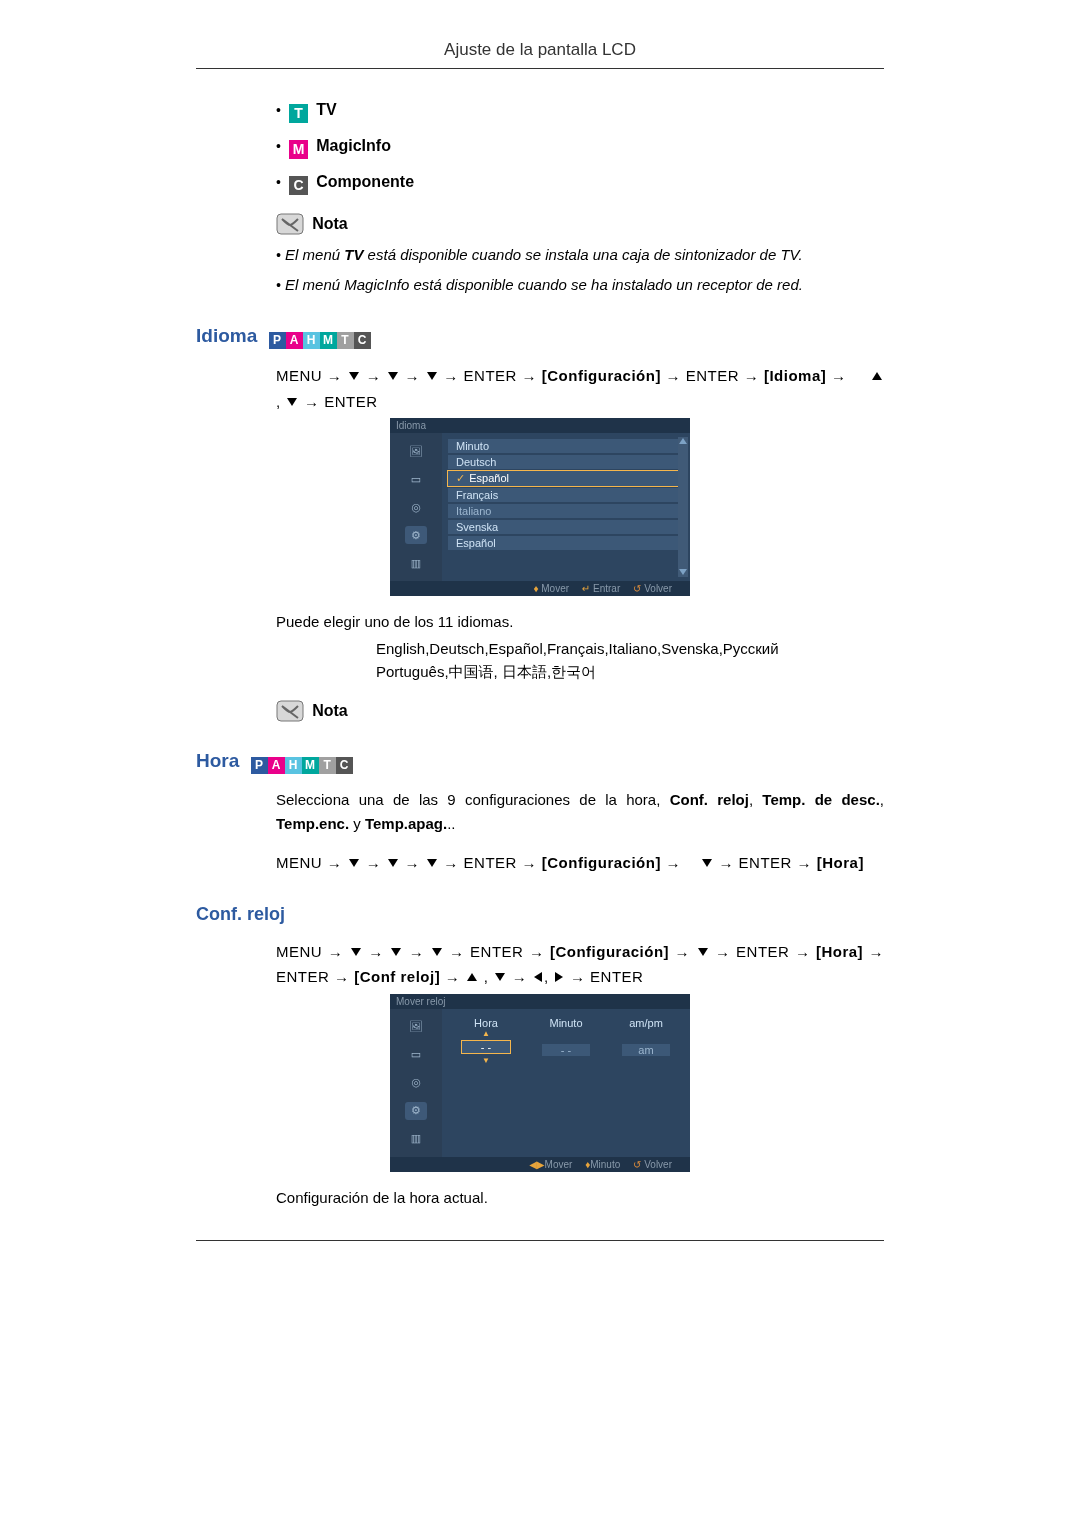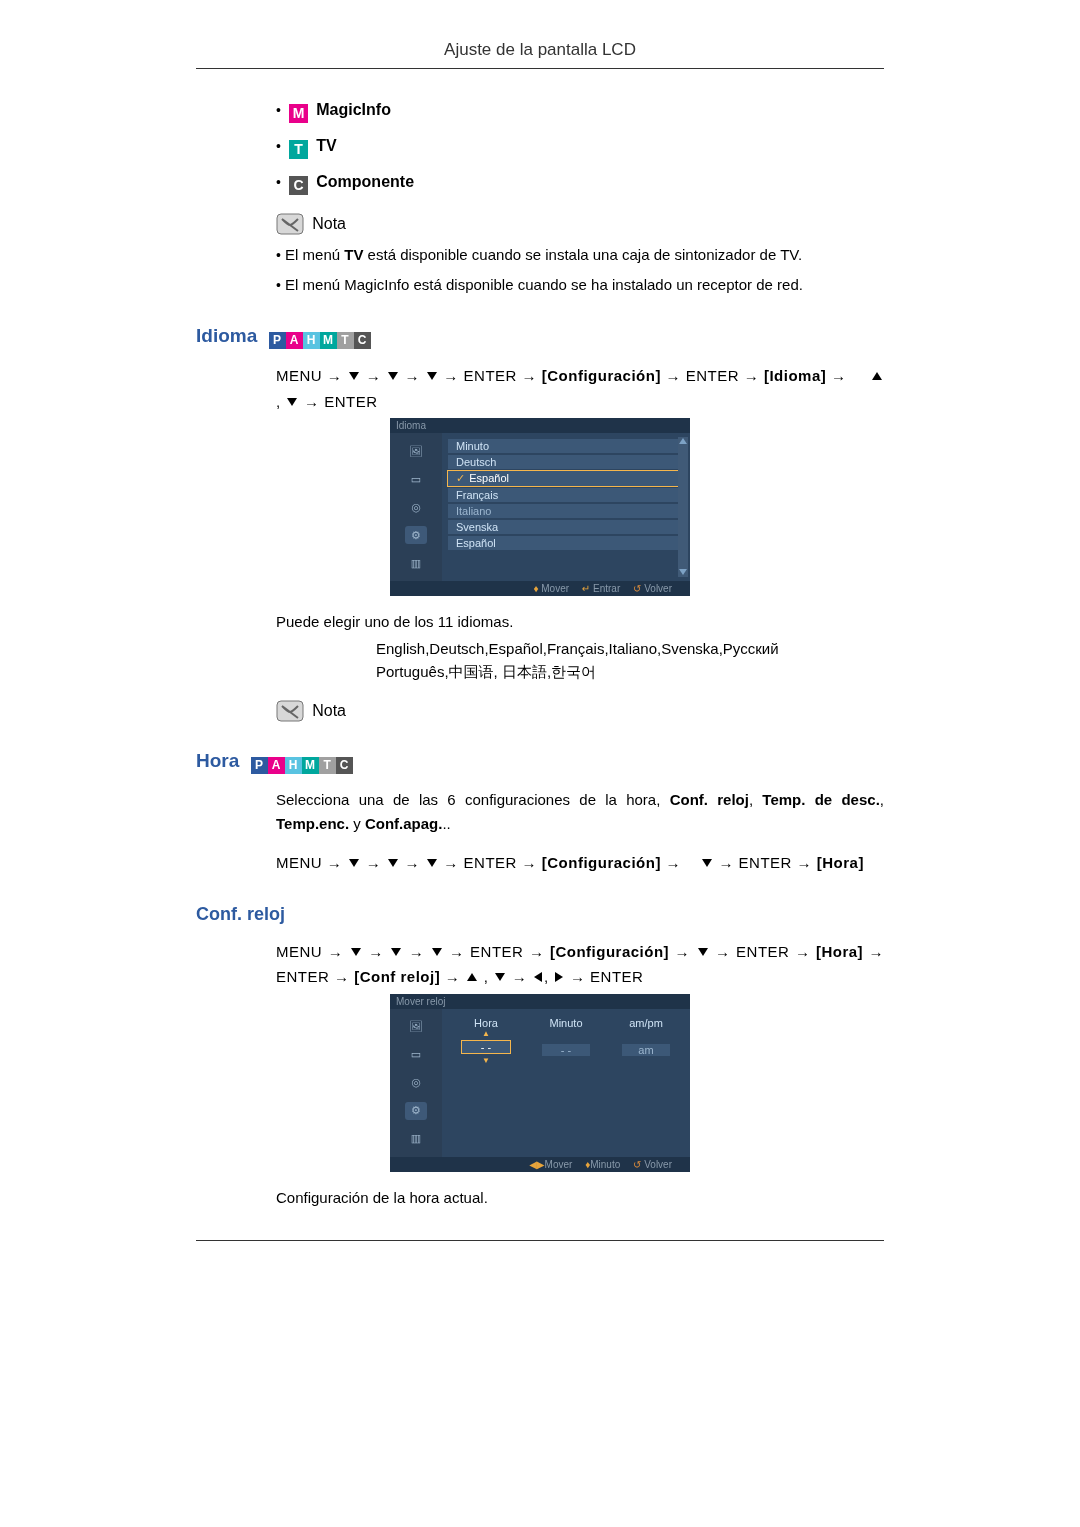--- a/index.html
+++ b/index.html
@@ -59,24 +59,25 @@
   .src-label { font-weight: bold; font-size: 16px; }
   .note-row {
     margin: 18px 0 8px 80px;
   }
   .note-icon {
     display: inline-block;
     width: 28px; height: 22px;
     vertical-align: -6px;
     margin-right: 4px;
   }
-  .note-label { font-weight: normal; font-size: 16px; }
+  .note-label { font-weight: bold; font-size: 16px; }
   .note-text {
     margin: 6px 0 6px 80px;
     line-height: 1.6;
+    font-style: italic;
   }
   .section-heading {
     margin: 28px 0 10px 0;
     font-size: 19px;
     color: #2d5aa0;
     font-weight: bold;
   }
   .sig-block {
     display: inline-block;
     vertical-align: -2px;
@@ -201,27 +202,27 @@
 <body>
 
 <div class="page">
   <div class="header-title">Ajuste de la pantalla LCD</div>
   <hr class="page-rule">
 
   <div class="content">
 
     <div class="bullet-line">
       <span class="bullet-glyph">•</span>
+      <span class="src-badge b-T">T</span>
+      <span class="src-label">TV</span>
+    </div>
+    <div class="bullet-line">
+      <span class="bullet-glyph">•</span>
       <span class="src-badge b-M">M</span>
       <span class="src-label">MagicInfo</span>
-    </div>
-    <div class="bullet-line">
-      <span class="bullet-glyph">•</span>
-      <span class="src-badge b-T">T</span>
-      <span class="src-label">TV</span>
     </div>
     <div class="bullet-line">
       <span class="bullet-glyph">•</span>
       <span class="src-badge b-C">C</span>
       <span class="src-label">Componente</span>
     </div>
 
     <div class="note-row">
       <span class="note-icon">
         <svg viewBox="0 0 28 22">
@@ -307,21 +308,21 @@
     </div>
 
     <div class="section-heading">
       <span>Hora</span>
       <span class="sig-block">
         <span class="sig-cell s-P">P</span><span class="sig-cell s-A">A</span><span class="sig-cell s-H">H</span><span class="sig-cell s-M">M</span><span class="sig-cell s-T">T</span><span class="sig-cell s-C">C</span>
       </span>
     </div>
 
     <div class="body-text justify">
-      <span>Selecciona una de las 6 configuraciones de la hora, </span><strong>Conf. reloj</strong>, <strong>Temp. de desc.</strong>, <strong>Temp.enc.</strong><span> y </span><strong>Conf.apag.</strong><span>..</span>
+      <span>Selecciona una de las 9 configuraciones de la hora, </span><strong>Conf. reloj</strong>, <strong>Temp. de desc.</strong>, <strong>Temp.enc.</strong><span> y </span><strong>Temp.apag.</strong><span>..</span>
     </div>
 
     <div class="nav-path">
       <span>MENU</span> →
       <span class="arrow down"></span> →
       <span class="arrow down"></span> →
       <span class="arrow down"></span> →
       <span>ENTER</span> →
       <span class="nav-bold">[Configuración]</span> →
       &nbsp;&nbsp;

